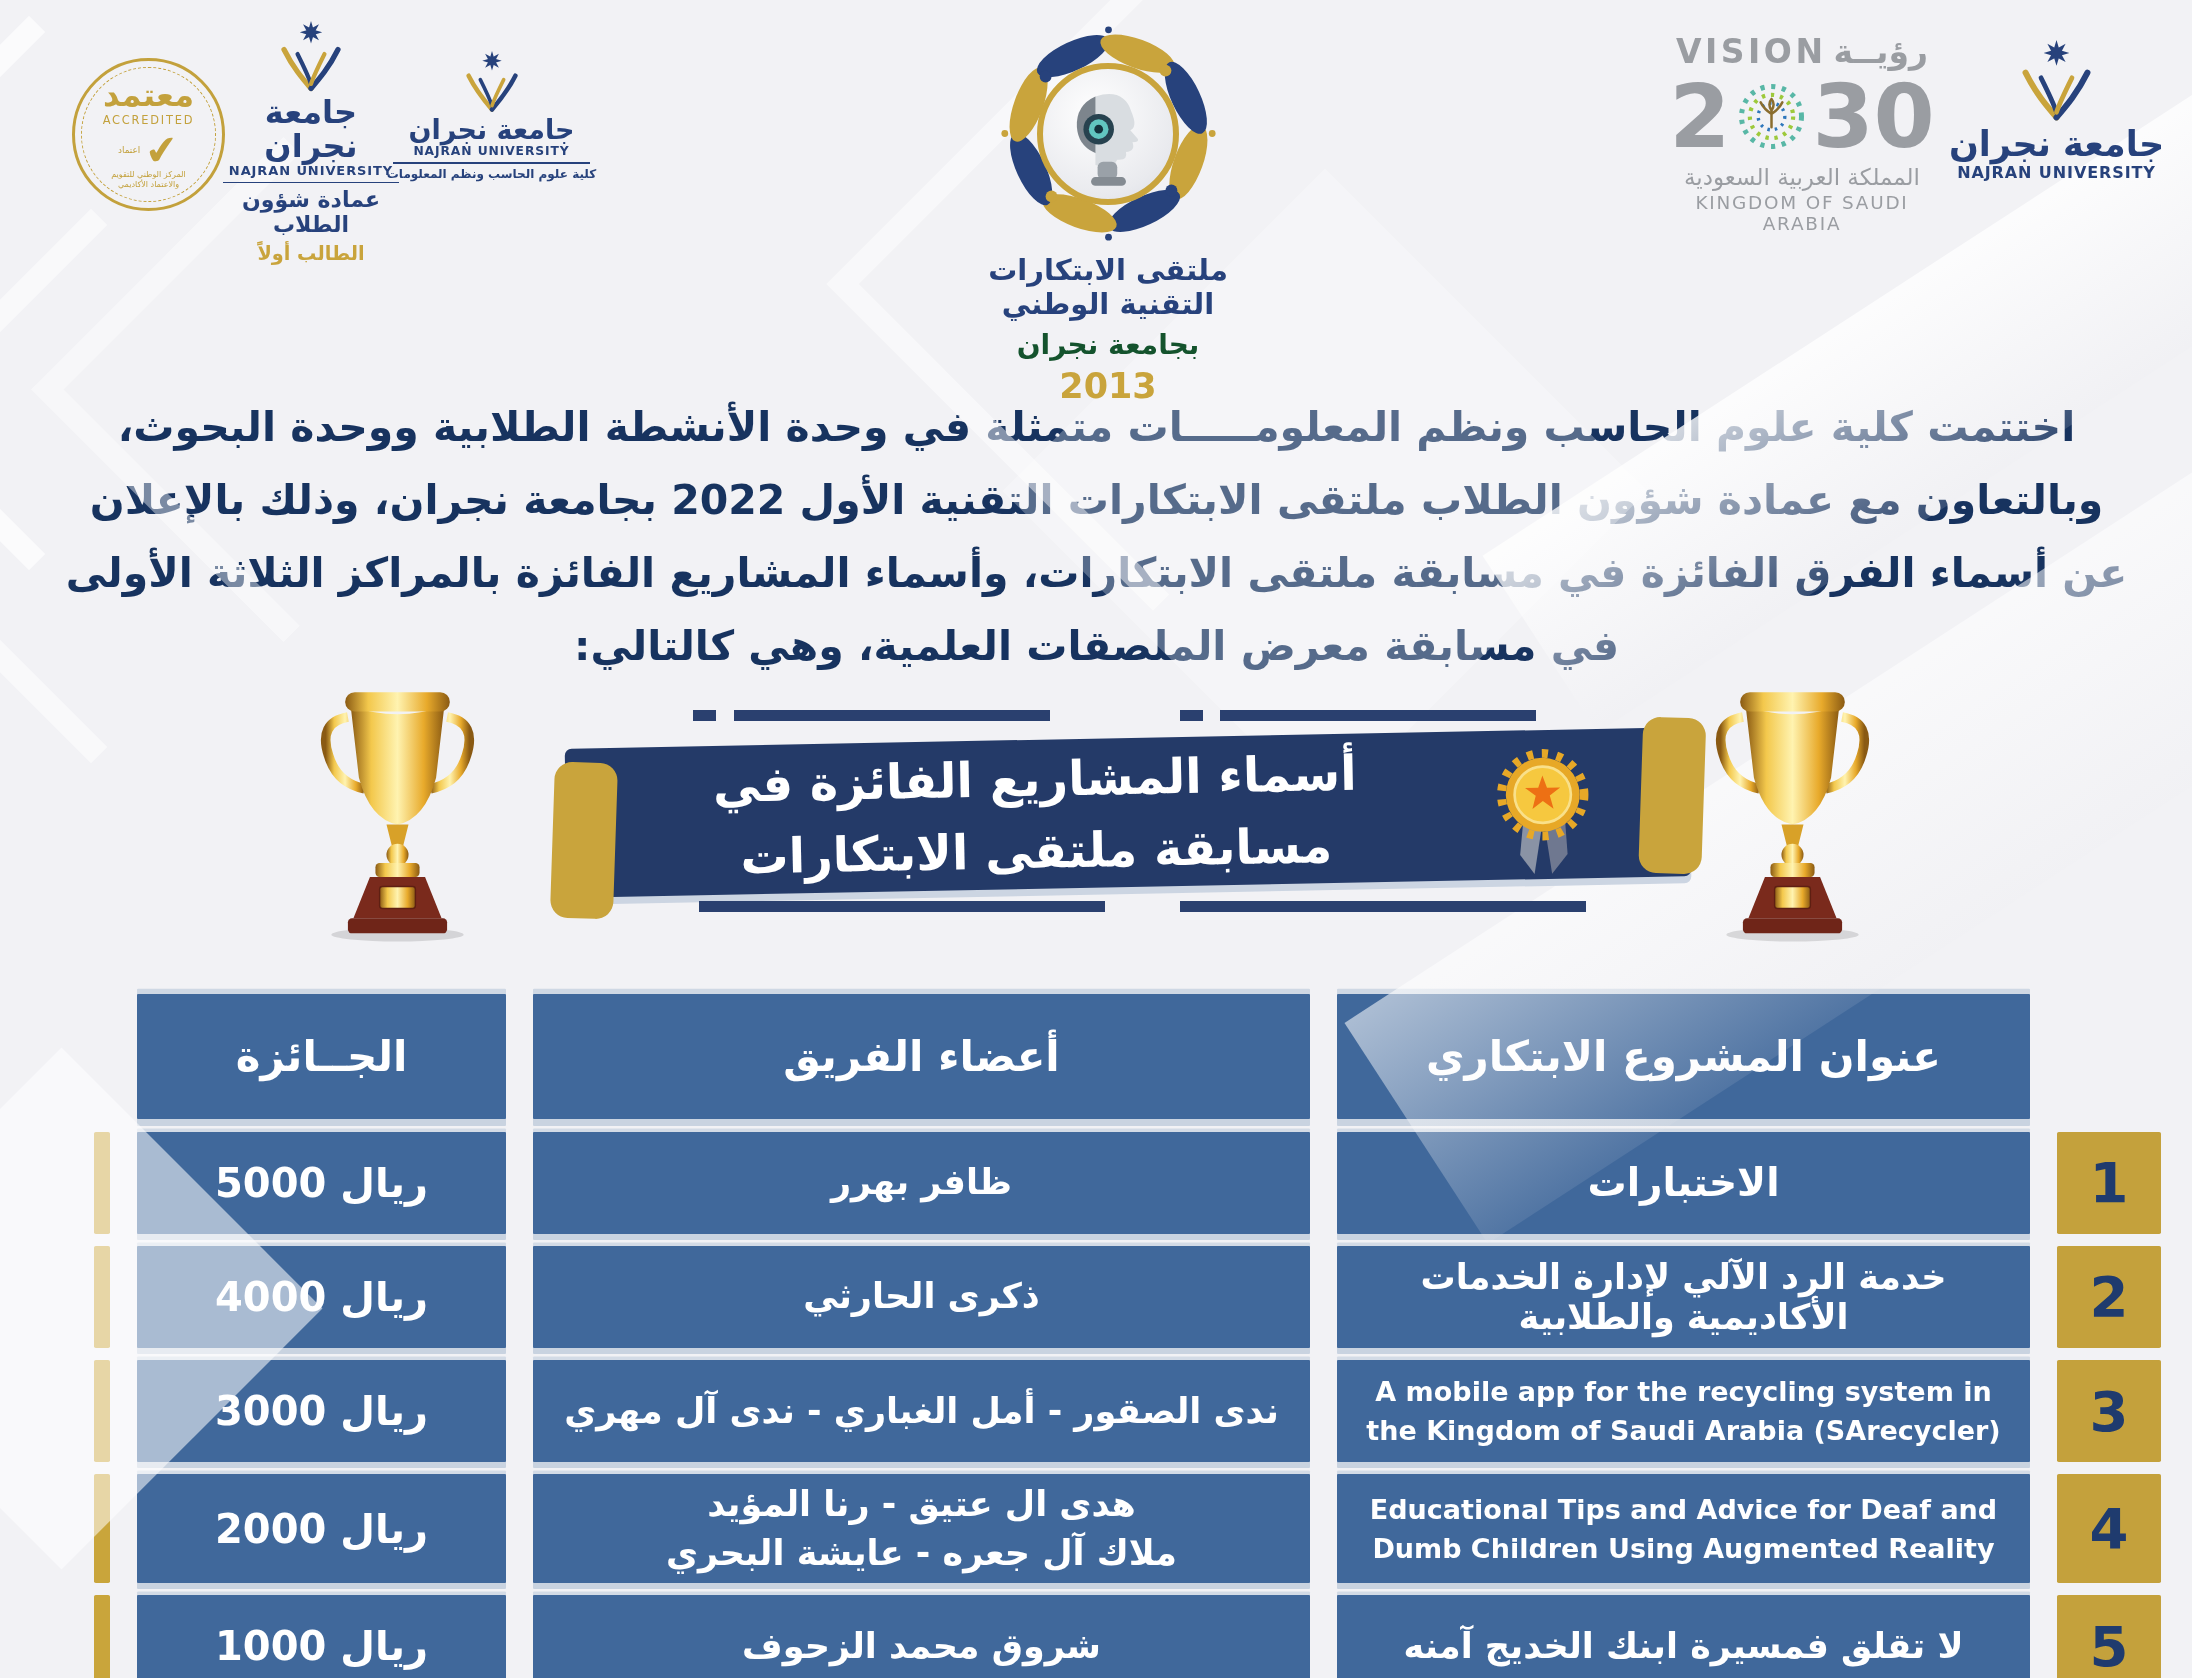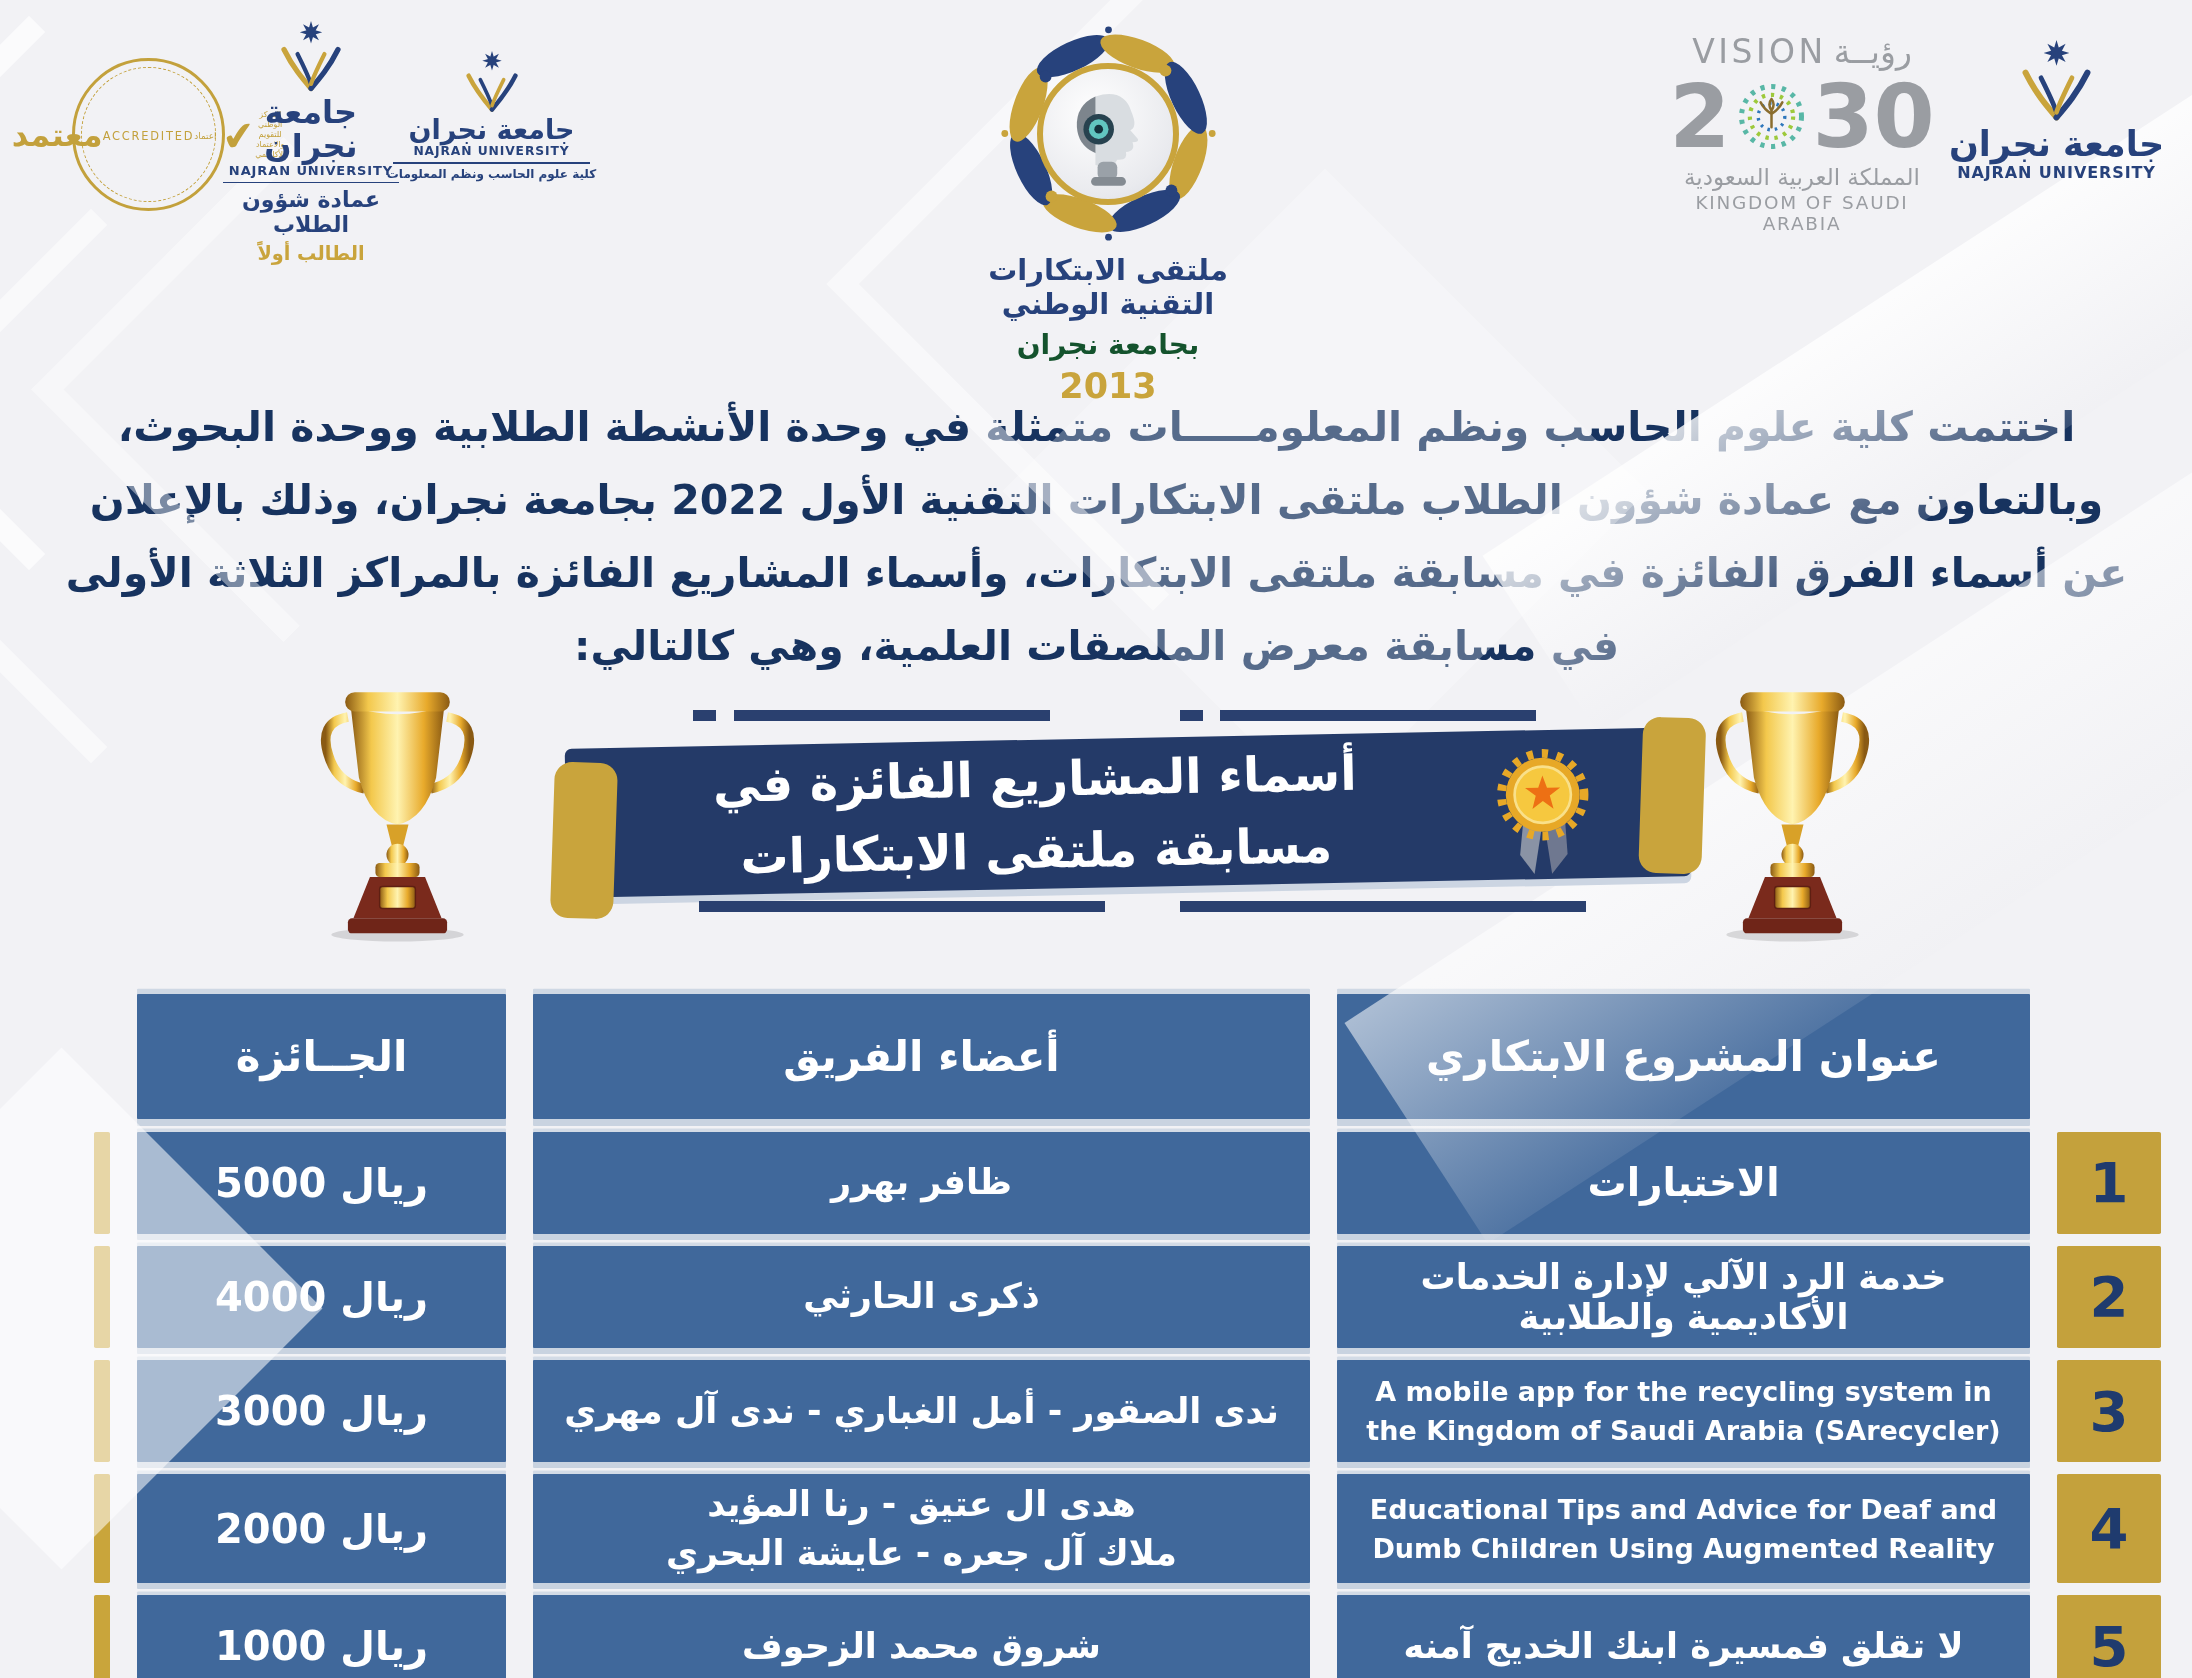--- a/index.html
+++ b/index.html
@@ -11,21 +11,21 @@
   }
   
   .chev{position:absolute;border-left:23px solid rgba(255,255,255,.95);border-top:23px solid rgba(255,255,255,.95);transform:rotate(-45deg);}
   .band{position:absolute;background:linear-gradient(180deg,rgba(255,255,255,.8),rgba(234,234,239,.15));transform:rotate(-33deg);}
   .diamond{position:absolute;background:rgba(255,255,255,.55);transform:rotate(45deg);}
 
   
   header.top{position:relative;height:386px;}
   .seal{
     position:absolute;left:72px;top:58px;width:147px;height:147px;border-radius:50%;
-    border:3.5px solid #c3a13c;display:flex;flex-direction:row;align-items:center;justify-content:center;
+    border:3.5px solid #c3a13c;display:flex;flex-direction:column;align-items:center;justify-content:center;
     color:#c3a13c;text-align:center;background:transparent;
   }
   .seal .inner-ring{position:absolute;inset:6.1px;border:1.8px dashed #c3a13c;border-radius:50%;}
   .seal .w-ar{font-size:32px;font-weight:bold;line-height:1;}
   .seal .w-en{font-size:11.4px;letter-spacing:1.8px;margin-top:2.6px;}
   .seal .chk{display:flex;align-items:center;gap:5.3px;margin-top:3px;justify-content:space-between;}
   .seal .chk .mini{font-size:8.8px;}
   .seal .chk .mark{font-size:40px;line-height:1;transform:rotate(-6deg);}
   .seal .issuer{font-size:8px;line-height:1.25;width:105px;margin-top:0;}
 
@@ -55,21 +55,21 @@
     border:6.1px solid #c9a43c;border-radius:50%;
     background:radial-gradient(circle at 40% 35%,#ffffff 0%,#e9eaee 70%,#d9dbe2 100%);
     display:flex;align-items:center;justify-content:center;overflow:hidden;
   }
   .event .l1{font-size:29px;font-weight:bold;color:#27427c;margin-top:8.8px;}
   .event .l2{font-size:28px;font-weight:bold;color:#14532d;margin-top:7px;}
   .event .yr{font-size:35px;font-weight:bold;color:#c9a43c;margin-top:5.3px;}
 
   
   .vision{position:absolute;left:1657px;top:32px;width:290px;text-align:center;color:#9a9da2;}
-  .vision .row1{direction:ltr;font-size:33px;letter-spacing:3.5px;display:flex;justify-content:center;gap:7px;align-items:center;}
+  .vision .row1{direction:ltr;font-size:33px;letter-spacing:3.5px;display:flex;justify-content:center;gap:7px;align-items:center;font-weight:bold;}
   .vision .row2{display:flex;justify-content:center;align-items:center;gap:3.5px;margin-top:1.8px;}
   .vision .row2 .big{font-size:88px;font-weight:bold;color:#9a9da2;line-height:1;}
   .vision .row3{font-size:23px;margin-top:3.5px;}
   .vision .row4{font-size:18.4px;letter-spacing:1.8px;margin-top:1.8px;}
 
   
   .intro{
     direction:rtl;white-space:pre-line;text-align:center;
     font-size:41px;font-weight:bold;line-height:1.78;color:#17335f;
     margin:5.3px 53px 0 53px;

